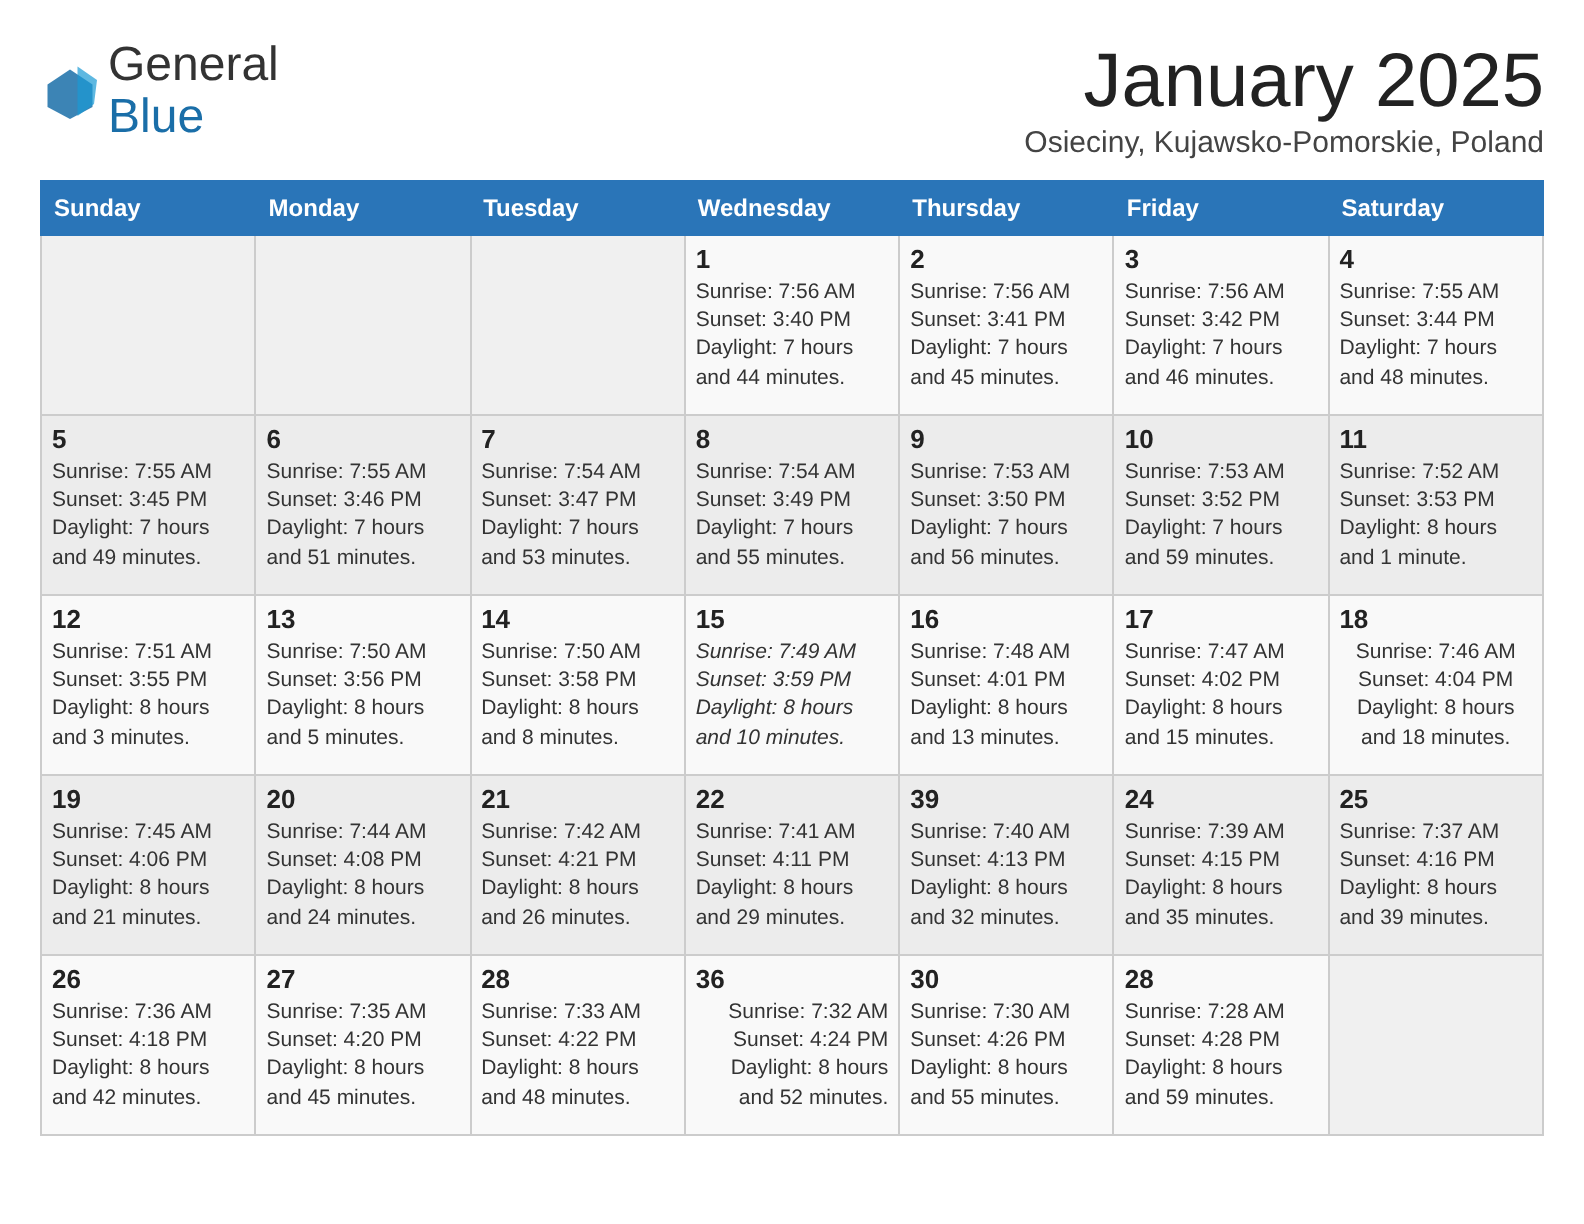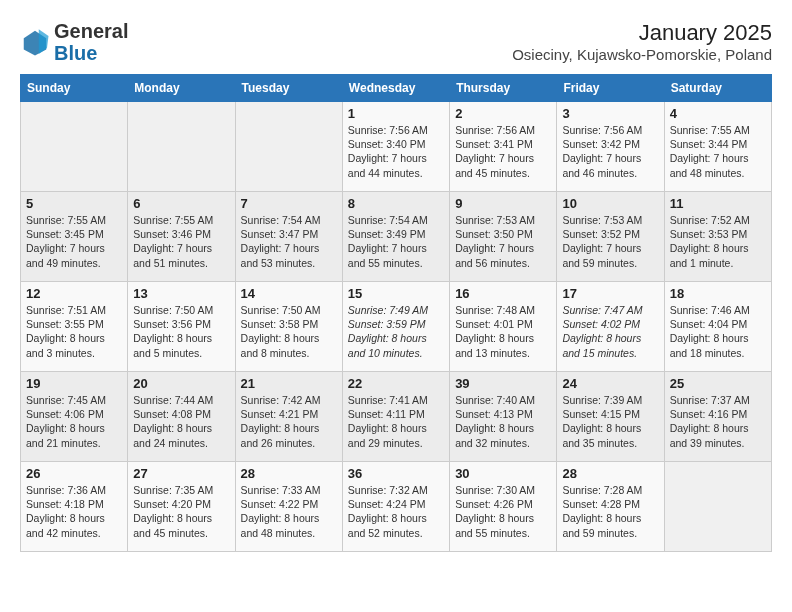--- a/index.html
+++ b/index.html
@@ -15,35 +15,35 @@
       align-items: flex-start;
       justify-content: space-between;
       margin-bottom: 10px;
     }
     .logo {
       display: flex;
       align-items: center;
       gap: 4px;
     }
     .logo-text {
-      font-size: 20px;
-      font-weight: bold;
+      font-size: 24px;
+      font-weight: normal;
       line-height: 1.1;
     }
     .logo-general { color: #333; }
     .logo-blue { color: #1a6ea8; }
     .logo-icon {
       width: 30px;
       height: 30px;
     }
     .title-block {
       text-align: right;
     }
     .month-title {
-      font-size: 22px;
+      font-size: 38px;
       font-weight: normal;
       color: #222;
     }
     .subtitle {
       font-size: 15px;
       color: #444;
     }
     .calendar {
       width: 100%;
       border-collapse: collapse;
@@ -236,28 +236,28 @@
         </td>
         <td>
           <div class="day-number">16</div>
           <div class="day-info" style="white-space: pre-line;">Sunrise: 7:48 AM
 Sunset: 4:01 PM
 Daylight: 8 hours
 and 13 minutes.</div>
         </td>
         <td>
           <div class="day-number">17</div>
-          <div class="day-info" style="white-space: pre-line; font-style: italic;">Sunrise: 7:47 AM
+          <div class="day-info" style="white-space: pre-line;">Sunrise: 7:47 AM
 Sunset: 4:02 PM
 Daylight: 8 hours
 and 15 minutes.</div>
         </td>
         <td>
           <div class="day-number">18</div>
-          <div class="day-info" style="white-space: pre-line;">Sunrise: 7:46 AM
+          <div class="day-info" style="white-space: pre-line; text-align: center;">Sunrise: 7:46 AM
 Sunset: 4:04 PM
 Daylight: 8 hours
 and 18 minutes.</div>
         </td>
       </tr>
       <tr>
         <td>
           <div class="day-number">19</div>
           <div class="day-info" style="white-space: pre-line;">Sunrise: 7:45 AM
 Sunset: 4:06 PM
@@ -324,21 +324,21 @@
         </td>
         <td>
           <div class="day-number">28</div>
           <div class="day-info" style="white-space: pre-line;">Sunrise: 7:33 AM
 Sunset: 4:22 PM
 Daylight: 8 hours
 and 48 minutes.</div>
         </td>
         <td>
           <div class="day-number">36</div>
-          <div class="day-info" style="white-space: pre-line;">Sunrise: 7:32 AM
+          <div class="day-info" style="white-space: pre-line; text-align: right;">Sunrise: 7:32 AM
 Sunset: 4:24 PM
 Daylight: 8 hours
 and 52 minutes.</div>
         </td>
         <td>
           <div class="day-number">30</div>
           <div class="day-info" style="white-space: pre-line;">Sunrise: 7:30 AM
 Sunset: 4:26 PM
 Daylight: 8 hours
 and 55 minutes.</div>

